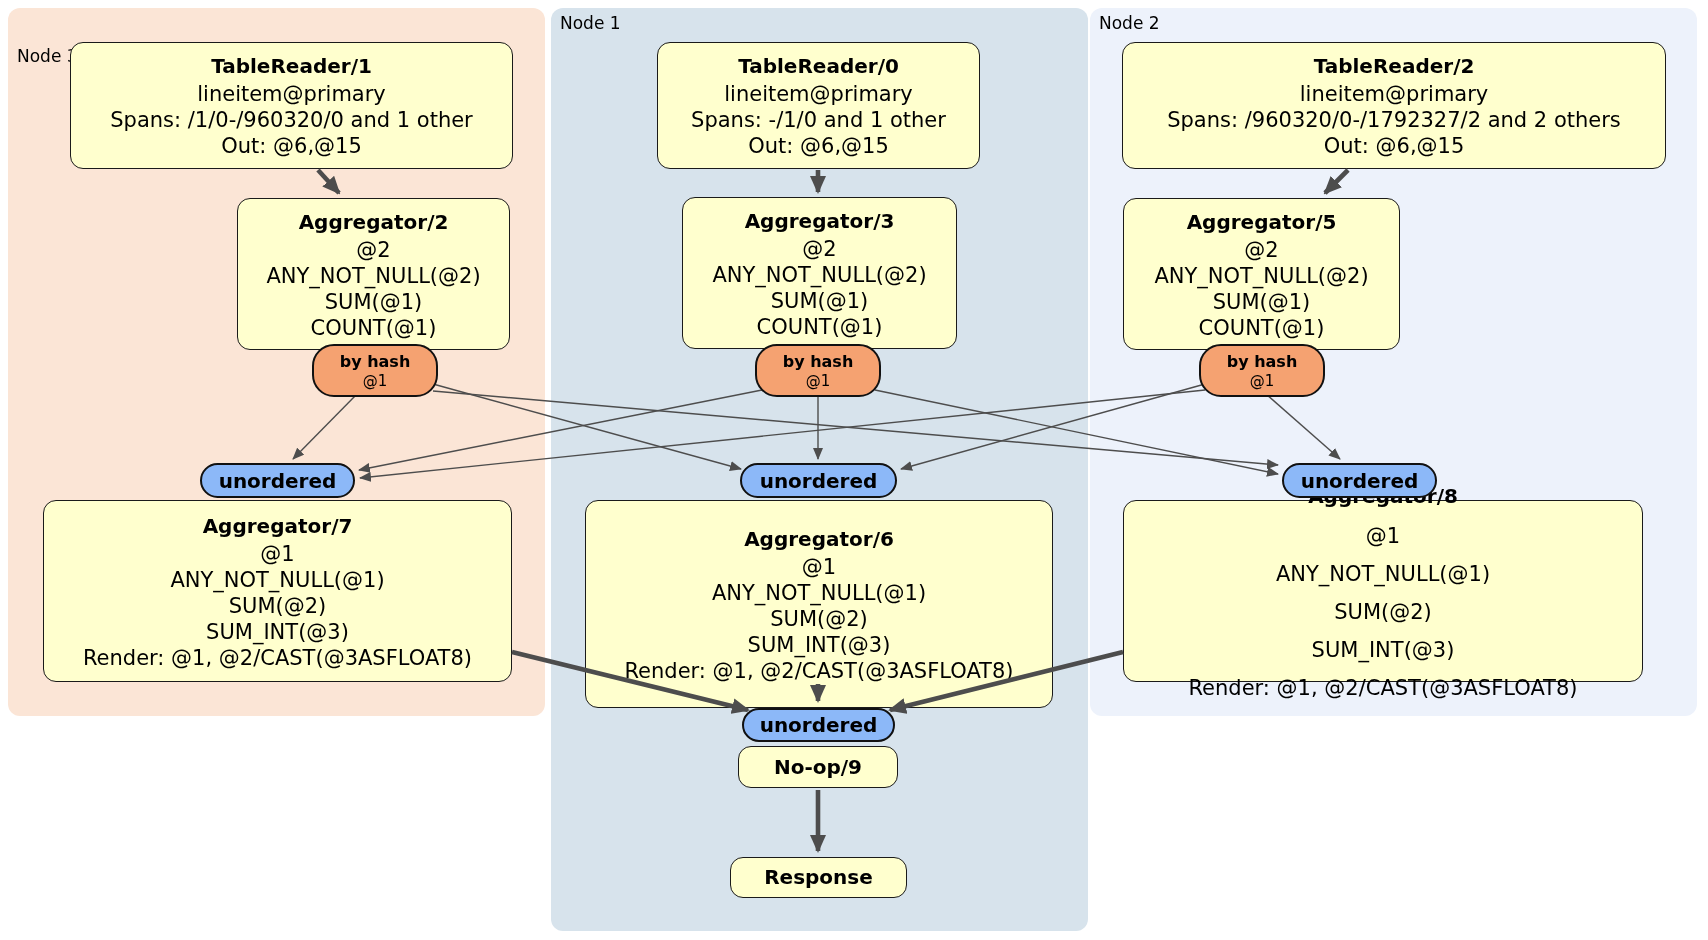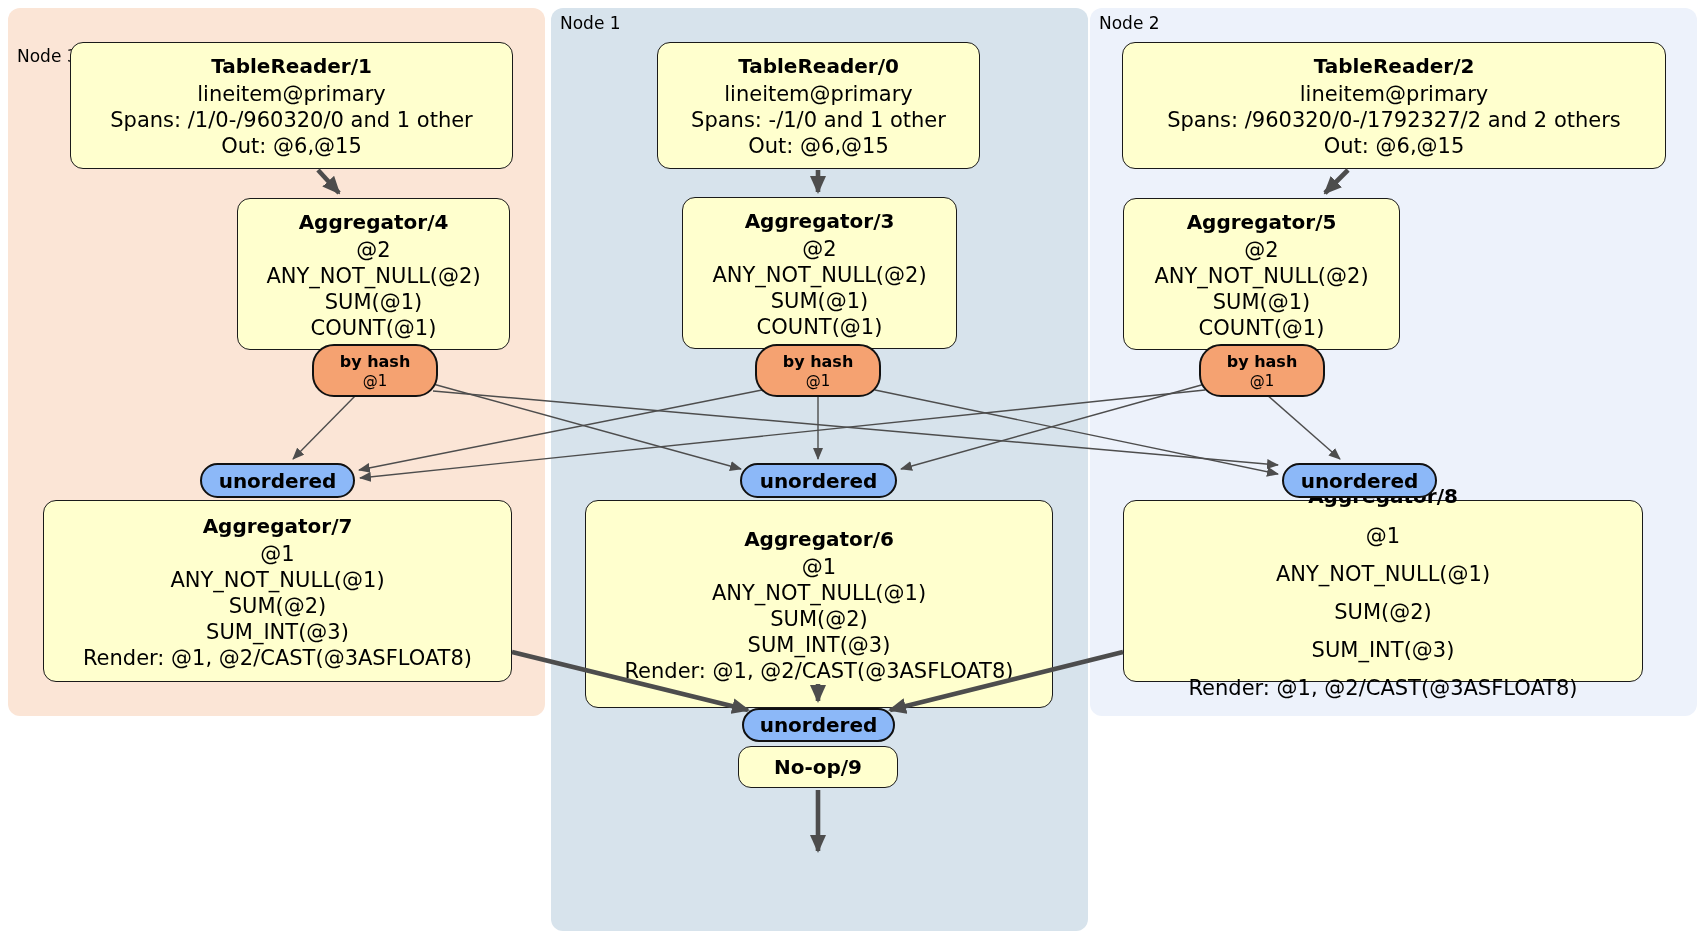--- a/index.html
+++ b/index.html
@@ -69,21 +69,21 @@
   </div>
 
   <div class="pbox" style="left:1122px;top:42px;width:544px;height:127px;">
     <div class="ptitle">TableReader/2</div>
     <div class="pline">lineitem@primary</div>
     <div class="pline">Spans: /960320/0-/1792327/2 and 2 others</div>
     <div class="pline">Out: @6,@15</div>
   </div>
 
   <div class="pbox" style="left:237px;top:198px;width:273px;height:152px;">
-    <div class="ptitle">Aggregator/4</div>
+    <div class="ptitle">Aggregator/2</div>
     <div class="pline">@2</div>
     <div class="pline">ANY_NOT_NULL(@2)</div>
     <div class="pline">SUM(@1)</div>
     <div class="pline">COUNT(@1)</div>
   </div>
 
   <div class="pbox" style="left:682px;top:197px;width:275px;height:152px;">
     <div class="ptitle">Aggregator/3</div>
     <div class="pline">@2</div>
     <div class="pline">ANY_NOT_NULL(@2)</div>
@@ -123,20 +123,23 @@
     <div class="pline">ANY_NOT_NULL(@1)</div>
     <div class="pline">SUM(@2)</div>
     <div class="pline">SUM_INT(@3)</div>
     <div class="pline">Render: @1, @2/CAST(@3ASFLOAT8)</div>
   </div>
 
   <div class="pbox" style="left:738px;top:746px;width:160px;height:42px;">
     <div class="ptitle">No-op/9</div>
   </div>
 
+  <div class="pbox" style="left:730px;top:857px;width:177px;height:41px;">
+    <div class="ptitle">Response</div>
+  </div>
 
   <svg class="edges" width="1708" height="940">
     <defs>
       <marker id="ah-thin" markerUnits="userSpaceOnUse" markerWidth="12" markerHeight="10" refX="11" refY="5" orient="auto">
         <path d="M0,0 L12,5 L0,10 Z" class="arrfill"></path>
       </marker>
       <marker id="ah-thick" markerUnits="userSpaceOnUse" markerWidth="18" markerHeight="16" refX="16" refY="8" orient="auto">
         <path d="M0,0 L18,8 L0,16 Z" class="arrfill"></path>
       </marker>
     </defs>

